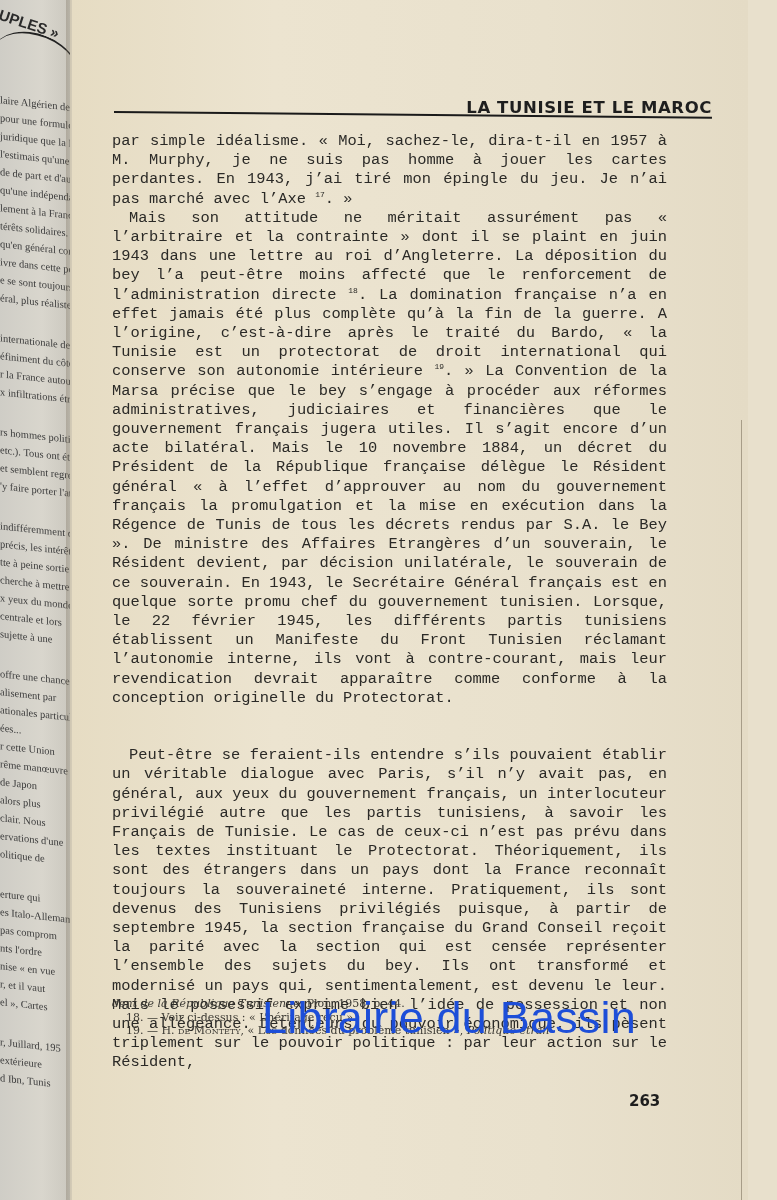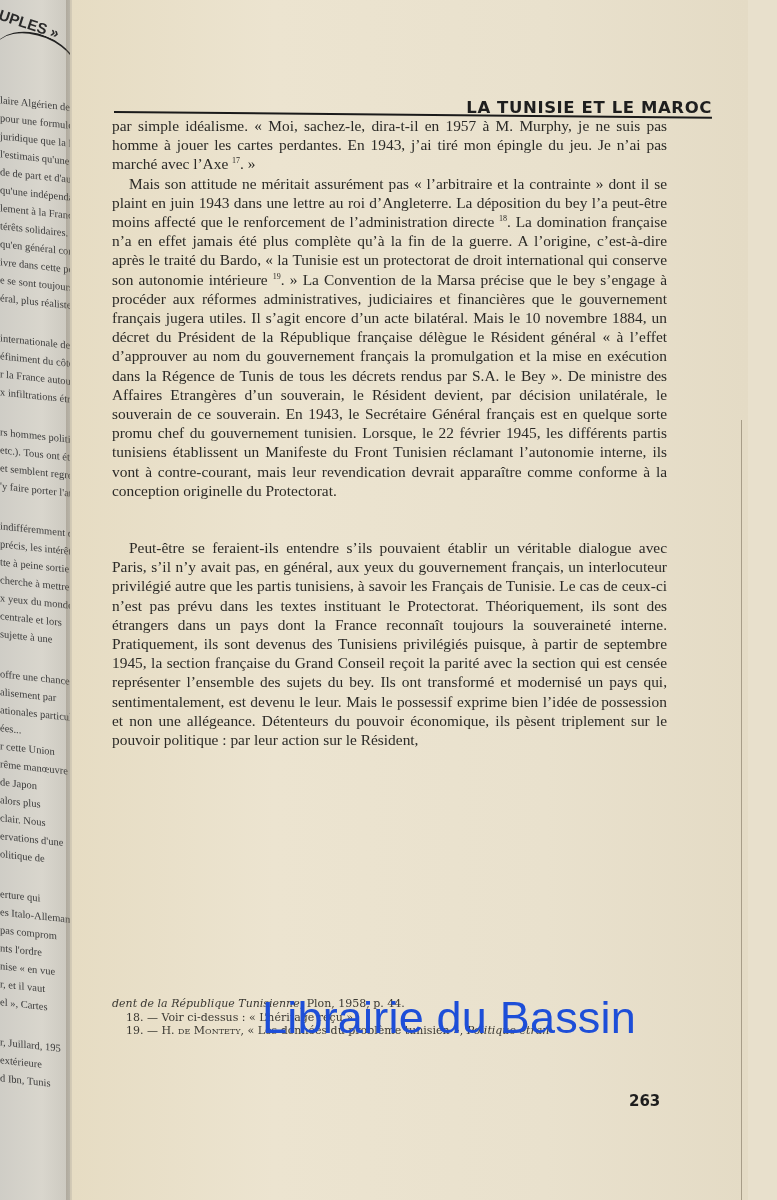--- a/index.html
+++ b/index.html
@@ -44,23 +44,23 @@
   }
   .running-head .title {
     position: absolute; right: 0; top: 0; font-family: "DejaVu Sans", sans-serif; font-weight: bold;
     font-size: 16.5px; letter-spacing: 0.6px; color: #1e1e1e;
   }
   .running-head .rule {
     position: absolute; left: 0; right: 0; top: 13px; height: 0; border-top: 2px solid #1a1a1a;
     transform: rotate(0.55deg); transform-origin: left;
   }
   .body-text {
-    position: absolute; left: 40px; top: 116px; width: 555px;
+    position: absolute; left: 40px; top: 132px; width: 555px;
     font-size: 15.4px; line-height: 19.2px; color: #2b2a27; text-align: justify;
-    font-family: Liberation Serif, serif;
+    font-family: Liberation Mono, monospace;
   }
   .body-text p { margin: 0; text-indent: 0; }
   .body-text p.indent { text-indent: 17px; }
   .body-text p.gap-before { margin-top: 38px; }
   .body-text sup { font-size: 8px; line-height: 0; vertical-align: 6px; }
   .notes {
     position: absolute; left: 40px; top: 997px; width: 560px;
     font-size: 11px; line-height: 13.5px; color: #3a3832;
     font-family: "DejaVu Serif", serif;
   }

